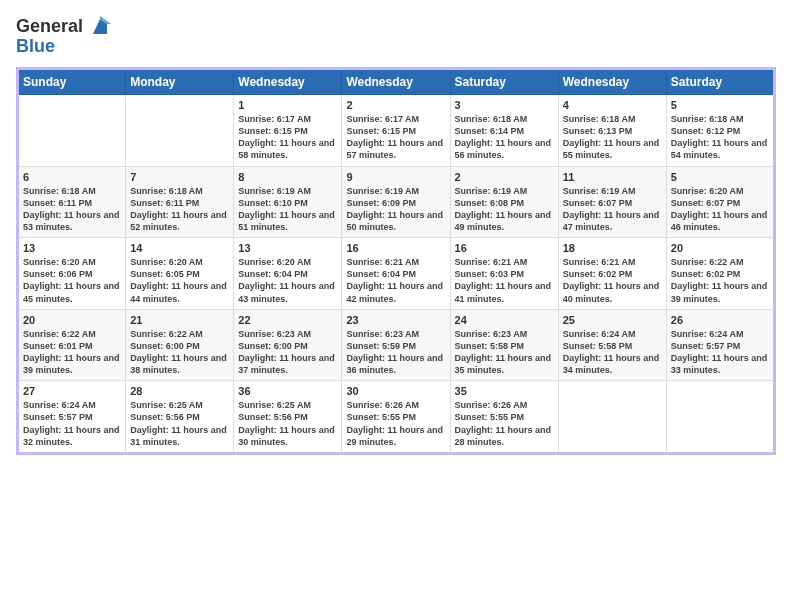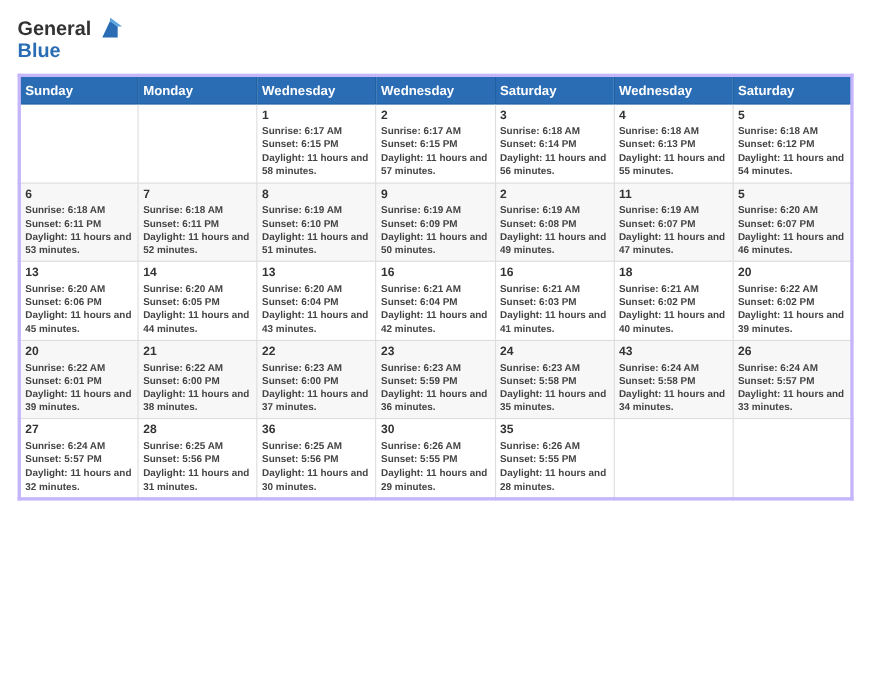--- a/index.html
+++ b/index.html
@@ -231,21 +231,21 @@
           </td>
           <td>
             <span class="day-number">23</span>
             <div class="cell-info">Sunrise: 6:23 AM<br>Sunset: 5:59 PM<br>Daylight: 11 hours and 36 minutes.</div>
           </td>
           <td>
             <span class="day-number">24</span>
             <div class="cell-info">Sunrise: 6:23 AM<br>Sunset: 5:58 PM<br>Daylight: 11 hours and 35 minutes.</div>
           </td>
           <td>
-            <span class="day-number">43</span>
+            <span class="day-number">25</span>
             <div class="cell-info">Sunrise: 6:24 AM<br>Sunset: 5:58 PM<br>Daylight: 11 hours and 34 minutes.</div>
           </td>
           <td>
             <span class="day-number">26</span>
             <div class="cell-info">Sunrise: 6:24 AM<br>Sunset: 5:57 PM<br>Daylight: 11 hours and 33 minutes.</div>
           </td>
         </tr>
         <tr>
           <td>
             <span class="day-number">27</span>

